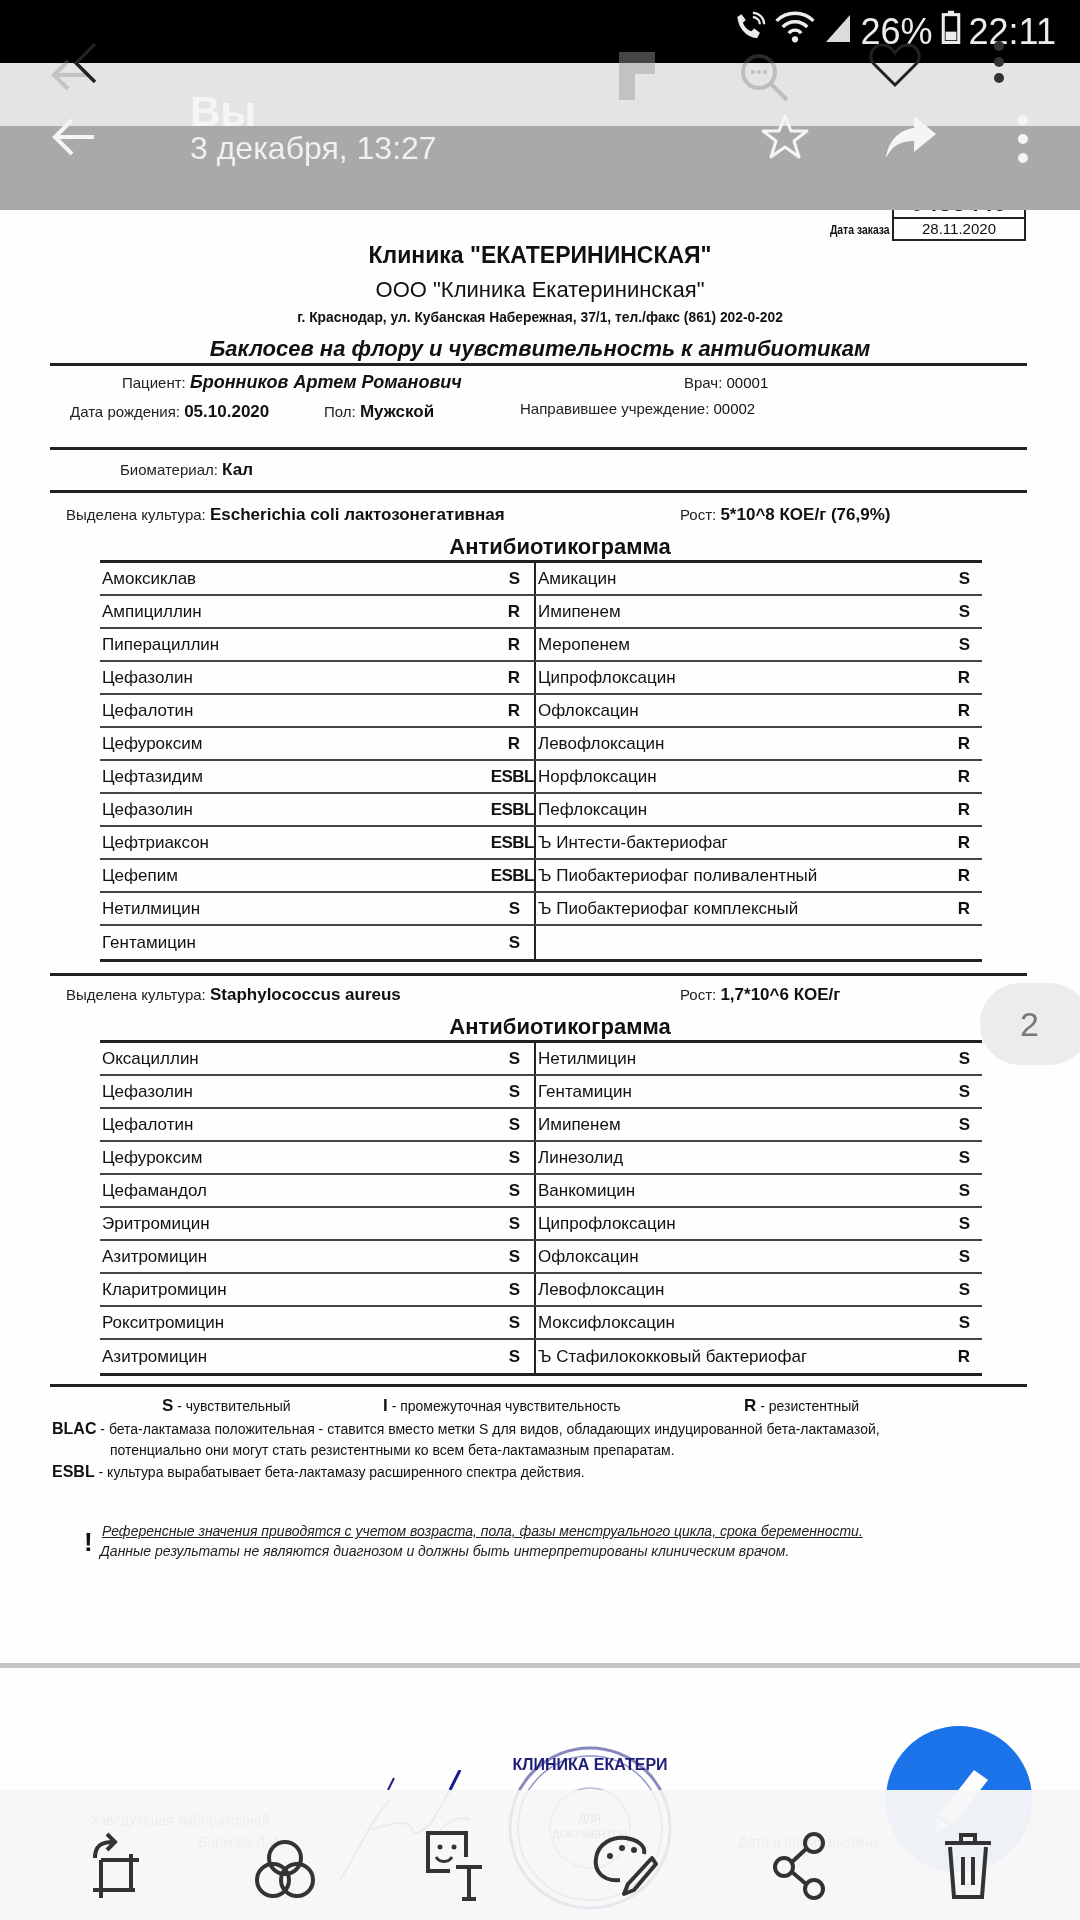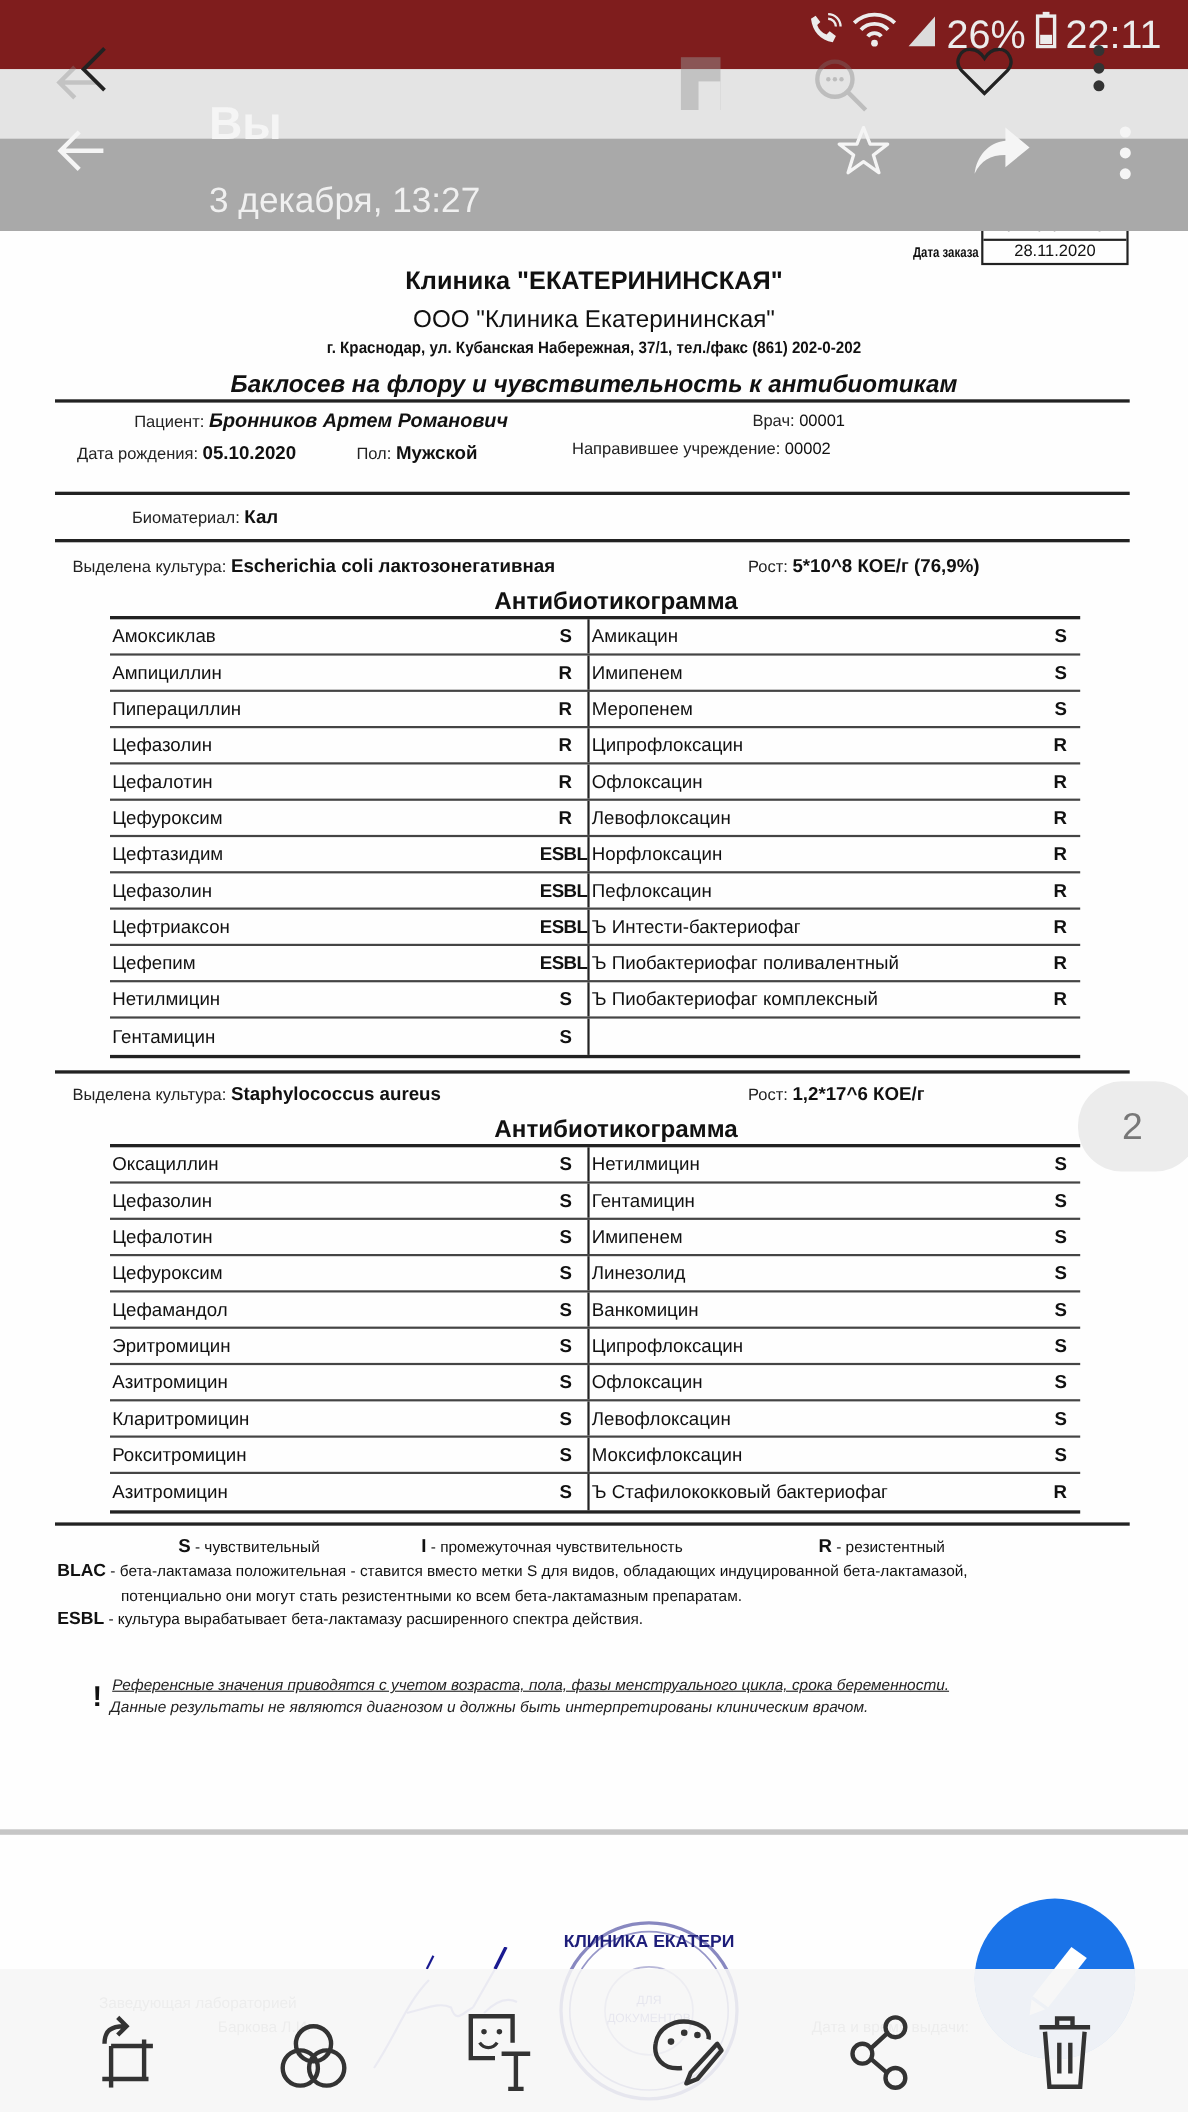--- a/index.html
+++ b/index.html
@@ -47,28 +47,28 @@
   .notice.u { text-decoration: underline; }
   .excl { position: absolute; left: 84px; top: 1527px; font-weight: bold; font-size: 26px; }
 
   .page-sep { position: absolute; left: 0; top: 1663px; width: 1080px; height: 5px; background: #c6c6c6; }
 
   .sign-text { position: absolute; font-size: 14px; color: #b4b4b4; white-space: nowrap; }
 
   .page-badge { position: absolute; left: 980px; top: 983px; width: 110px; height: 82px; border-radius: 40px; background: #ececec; font-size: 34px; color: #777; display: flex; align-items: center; padding-left: 40px; }
 
   
-  .status-bar { position: absolute; left: 0; top: 0; width: 1080px; height: 63px; background: #7f1d1d; }
+  .status-bar { position: absolute; left: 0; top: 0; width: 1080px; height: 63px; background: #000000; }
   .status-right { position: absolute; right: 24px; top: 10px; display: flex; align-items: center; gap: 8px; color: #ececec; font-size: 36px; }
   .status-right .pct { font-size: 36px; }
   .bar2 { position: absolute; left: 0; top: 63px; width: 1080px; height: 63px; background: #e4e4e4; }
   .bar3 { position: absolute; left: 0; top: 126px; width: 1080px; height: 84px; background: #a9a9a9; }
 
   .title-you { position: absolute; left: 190px; top: 88px; font-size: 42px; font-weight: bold; color: #f5f5f5; }
-  .title-date { position: absolute; left: 190px; top: 164px; font-size: 32px; color: #f0f0f0; }
+  .title-date { position: absolute; left: 190px; top: 130px; font-size: 32px; color: #f0f0f0; }
 
   .icon-abs { position: absolute; display: flex; align-items: center; justify-content: center; }
 
   .bottom-bar { position: absolute; left: 0; top: 1790px; width: 1080px; height: 130px; background: rgba(246,246,246,0.86); }
   .fab { position: absolute; left: 886px; top: 1726px; width: 146px; height: 146px; border-radius: 50%; background: #1a73e8; overflow: hidden; }
   .fab-low { position: absolute; left: 0; top: 64px; width: 146px; height: 82px; background: #bcd4f3; }
 </style>
 </head>
 <body>
 
@@ -248,21 +248,21 @@
     </div>
 
   <div class="hr" style="top:973px"></div>
 
   <div class="field" style="left:66px; top:985px">
     <span class="lbl">Выделена культура:</span>
     <span class="val">Staphylococcus aureus</span>
   </div>
   <div class="field" style="left:680px; top:985px">
     <span class="lbl">Рост:</span>
-    <span class="val">1,2*17^6 КОЕ/г</span>
+    <span class="val">1,7*10^6 КОЕ/г</span>
   </div>
   <div class="agram-title" style="top:1014px">Антибиотикограмма</div>
   <div class="abx-table" id="table-1" style="top:1040px">
       <div class="abx-row">
         <div class="abx-cell left">
           <span>Оксациллин</span>
           <span class="abx-res">S</span>
         </div>
         <div class="abx-cell right">
           <span>Нетилмицин</span>

